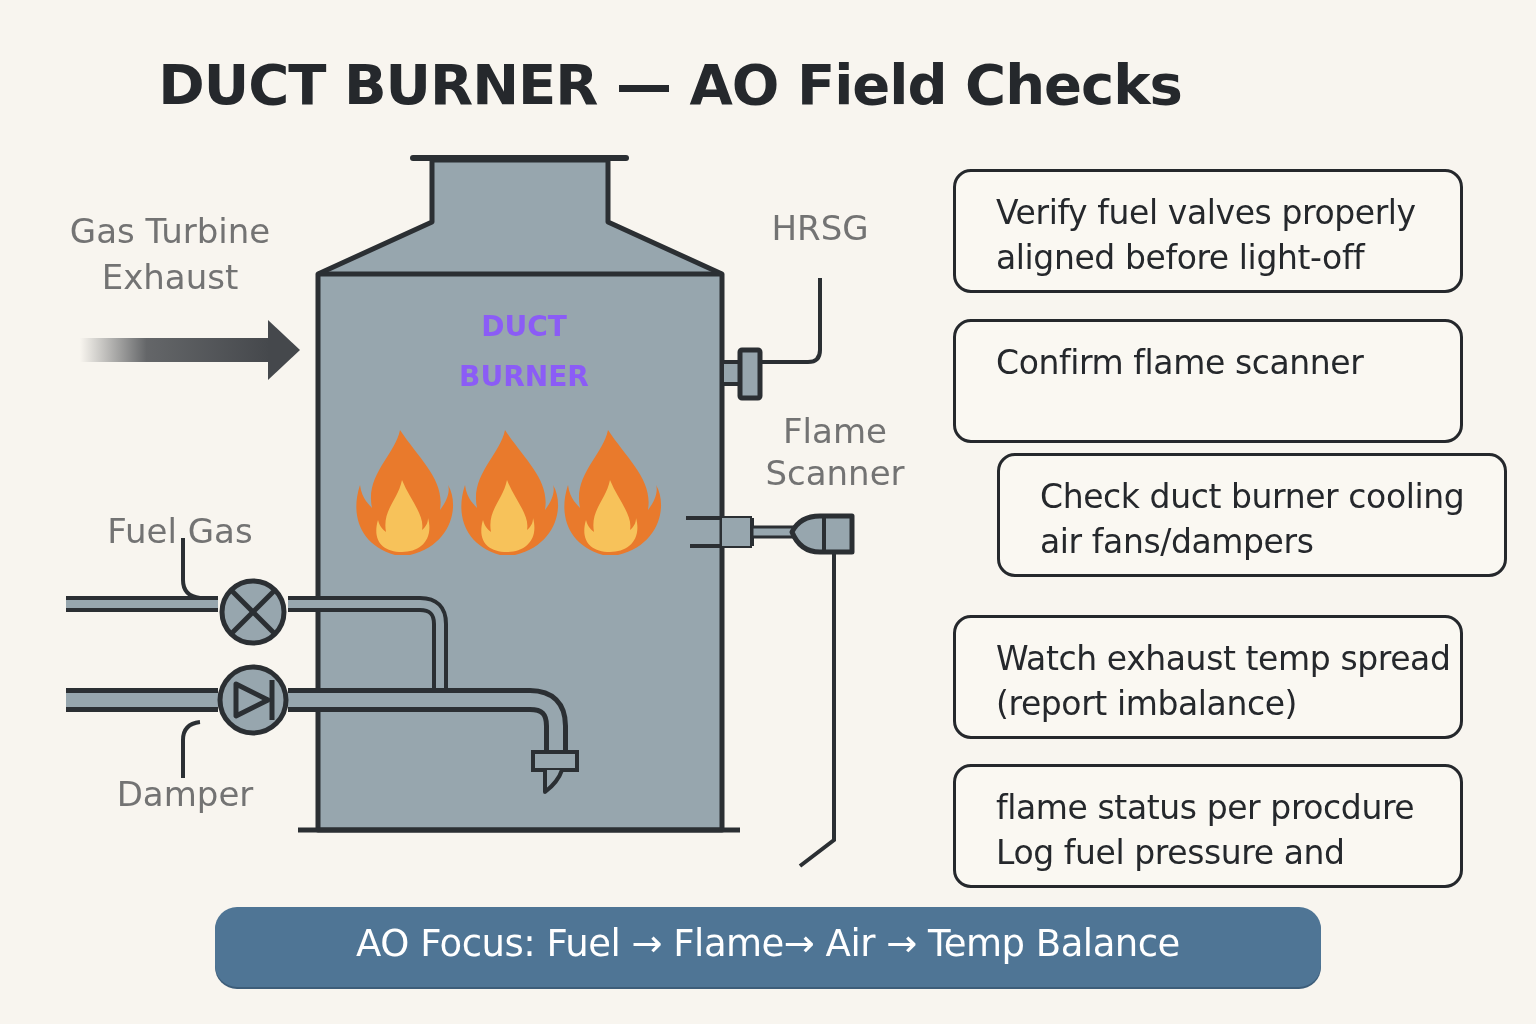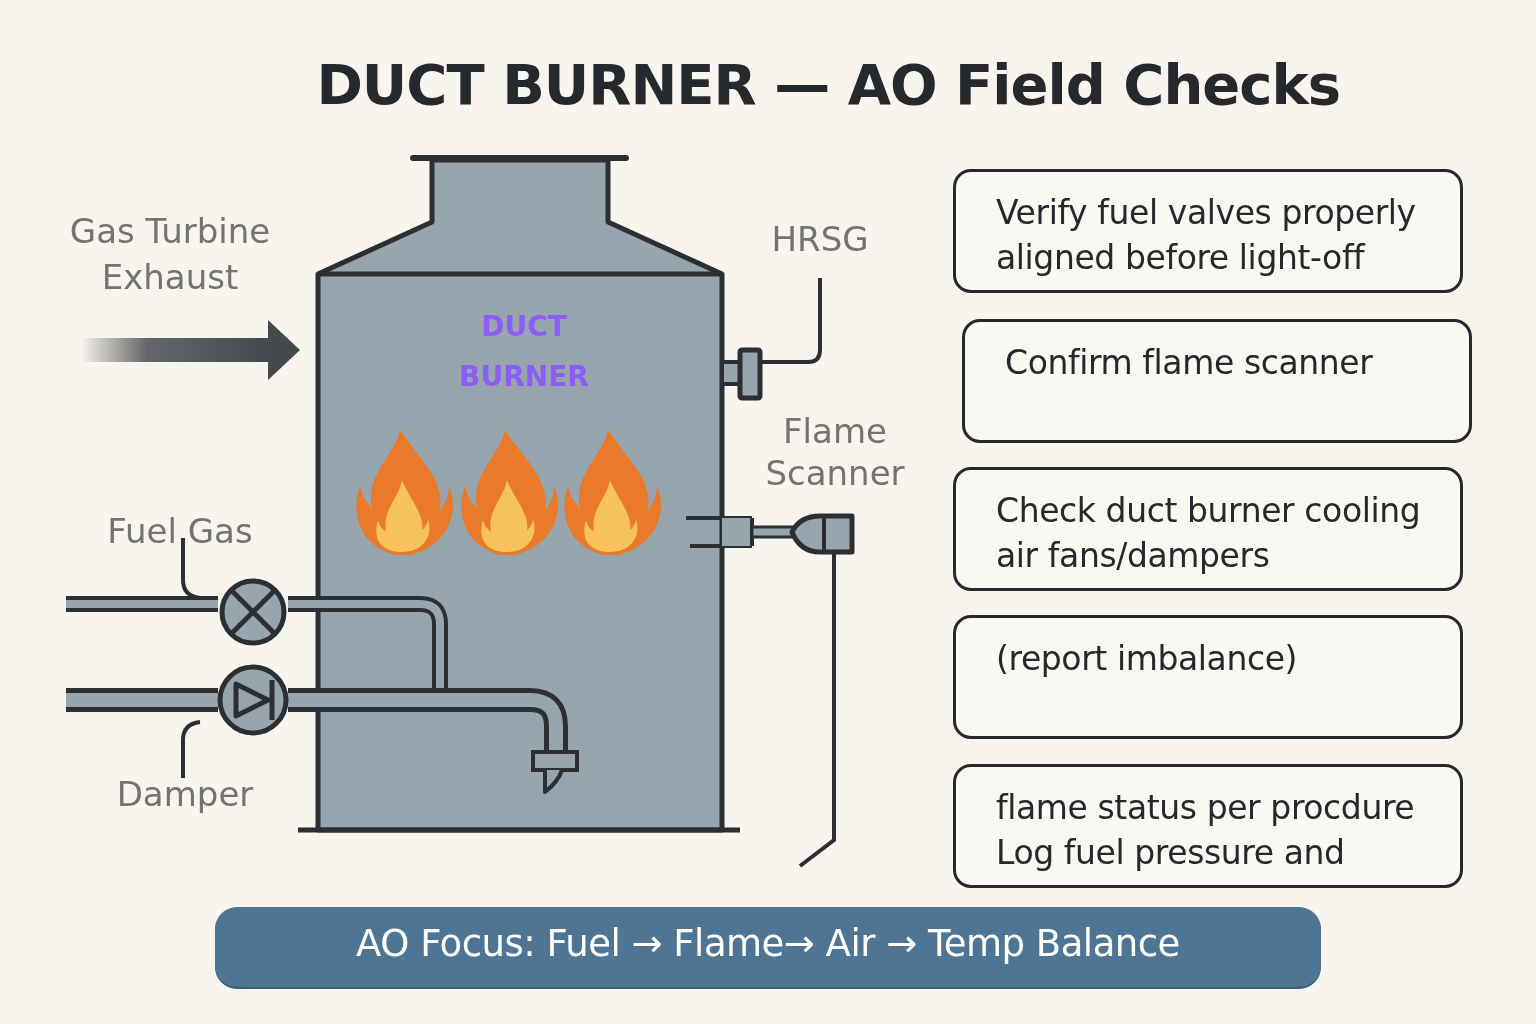--- a/index.html
+++ b/index.html
@@ -2,21 +2,21 @@
 <html><head>
 <meta charset="utf-8">
 <style>
   html, body { margin: 0; padding: 0; }
   body {
     width: 1536px; height: 1024px; overflow: hidden;
     background: #f8f5ef; position: relative;
     font-family: "Liberation Sans", sans-serif; color: #25282c;
   }
   .title {
-    position: absolute; left: 0; width: 1340px; top: 52px; text-align: right;
+    position: absolute; left: 0; width: 1340px; top: 52px; text-align: center;
     font-family: "DejaVu Sans", sans-serif; font-weight: bold; font-size: 56px;
     letter-spacing: -1px; color: #25282c;
   }
   svg.diagram { position: absolute; left: 0; top: 0; }
   .lbl { position: absolute; font-family: "DejaVu Sans", sans-serif; font-size: 34px; color: #737373; text-align: center; line-height: 46px; }
   .vessel-lbl { position: absolute; font-family: "DejaVu Sans", sans-serif; font-weight: bold; font-size: 28px; color: #8b5cf6; text-align: center; line-height: 50px; }
   .card {
     position: absolute; left: 953px; width: 510px; height: 124px;
     border: 3px solid #25282c; border-radius: 18px; background: #faf8f2;
     box-sizing: border-box;
@@ -116,40 +116,41 @@
 
 <div class="vessel-lbl" style="left:400px; top:302px; width:248px;">
   <div>DUCT</div>
   <div>BURNER</div>
 </div>
 
 <div class="lbl" style="left:40px; top:208px; width:260px;">
   <div>Gas Turbine</div>
   <div>Exhaust</div>
 </div>
-<div class="lbl" style="left:750px; top:216px; width:140px;">HRSG</div>
+<div class="lbl" style="left:750px; top:205px; width:140px;">HRSG</div>
 <div class="lbl" style="left:745px; top:410px; width:180px; line-height:42px;">
   <div>Flame</div>
   <div>Scanner</div>
 </div>
 <div class="lbl" style="left:80px; top:508px; width:200px;">Fuel Gas</div>
 <div class="lbl" style="left:80px; top:771px; width:210px;">Damper</div>
 
 <div class="card" style="top:169px;">
   <span>Verify fuel valves properly</span>
   <span>aligned before light-off</span>
 </div>
-<div class="card" style="top:319px;margin-left:9px;">
+<div class="card" style="top:319px;">
   <span>Confirm flame scanner</span>
 </div>
-<div class="card" style="top:467px;">
+<div class="card" style="top:453px;margin-left:44px;">
   <span>Check duct burner cooling</span>
   <span>air fans/dampers</span>
 </div>
 <div class="card" style="top:615px;">
+  <span>Watch exhaust temp spread</span>
   <span>(report imbalance)</span>
 </div>
 <div class="card" style="top:764px;">
   <span>flame status per procdure</span>
   <span>Log fuel pressure and</span>
 </div>
 
 <div class="banner">AO Focus: Fuel → Flame→ Air → Temp Balance</div>
 
 </body></html>

